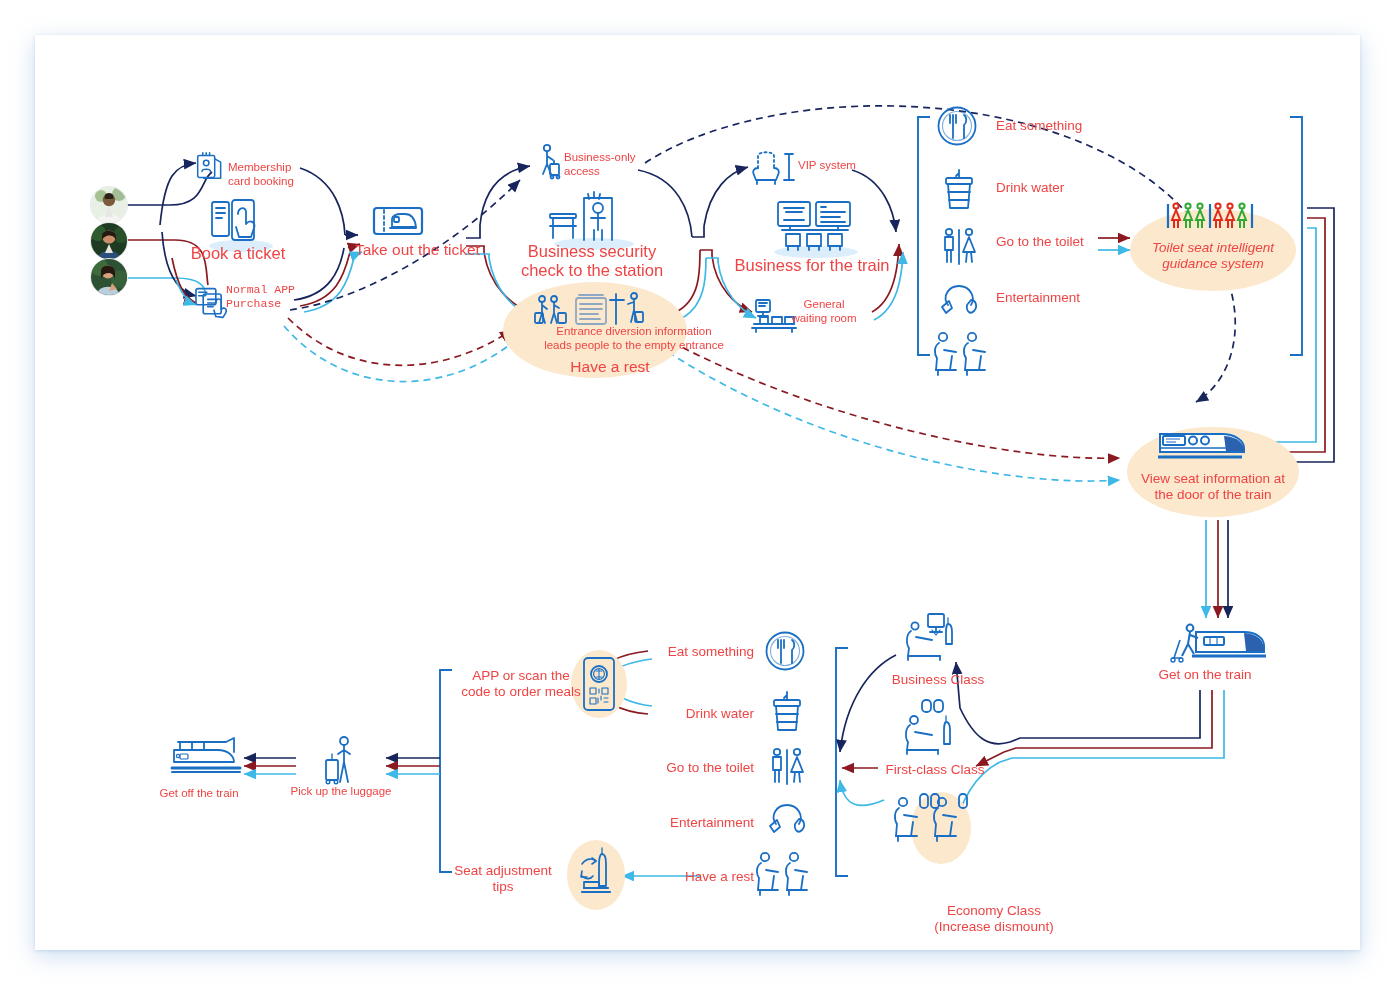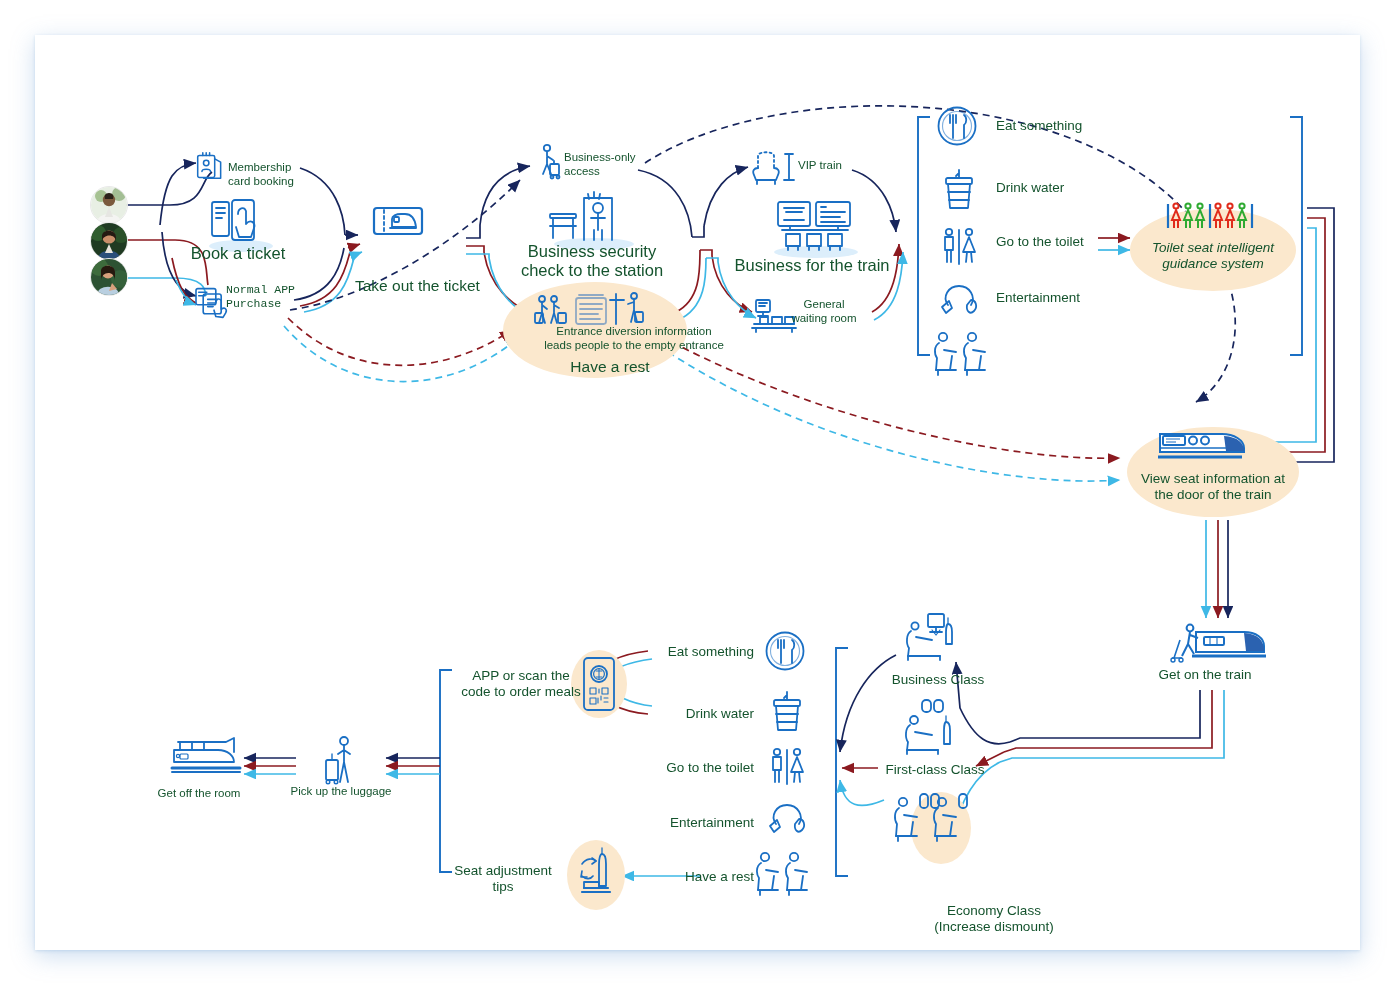--- a/index.html
+++ b/index.html
@@ -10,21 +10,21 @@
     overflow:hidden;
   }
   #stage{position:relative;width:1400px;height:990px;background:#ffffff;}
   #page{
     position:absolute;left:35px;top:35px;width:1325px;height:915px;
     background:#ffffff;
     box-shadow:0 6px 22px rgba(120,165,215,.38), 0 1px 3px rgba(120,165,215,.30);
   }
   #svgroot{position:absolute;left:0;top:0;width:1400px;height:990px;}
   .lbl{
-    position:absolute;color:#14532d;line-height:1.18;
+    position:absolute;color:#ef4444;line-height:1.18;
     font-family:"Liberation Sans", sans-serif;
     white-space:pre;
   }
   .ctr{text-align:center;transform:translateX(-50%);}
   .lft{text-align:left;}
   .rgt{text-align:right;transform:translateX(-100%);}
   .f11{font-size:11.5px;}
   .f13{font-size:13.5px;}
   .f15{font-size:15.5px;}
   .f16{font-size:16.5px;}
@@ -518,31 +518,31 @@
       <path d="M6,36 C6,25 28,25 28,36 Z" fill="#b9cfe0"></path>
       <path d="M21,24 L26,30 L18,32Z" fill="#d8a07c"></path>
     </svg>
   </div>
 
   <div class="lbl f11 lft" style="left:228px;top:161px;">Membership
 card booking</div>
   <div class="lbl f16 ctr" style="left:238px;top:244px;">Book a ticket</div>
   <div class="lbl f11 lft" style="left:226px;top:283px;font-family:Liberation Mono, monospace;">Normal APP
 Purchase</div>
-  <div class="lbl f15 lft" style="left:355px;top:241px;margin-top:36px;">Take out the ticket</div>
+  <div class="lbl f15 lft" style="left:355px;top:241px;">Take out the ticket</div>
 
   <div class="lbl f11 lft" style="left:564px;top:151px;">Business-only
 access</div>
   <div class="lbl f16 ctr" style="left:592px;top:242px;">Business security
 check to the station</div>
   <div class="lbl f11 ctr" style="left:594px;top:325px;margin-left:40px;">Entrance diversion information
 leads people to the empty entrance</div>
   <div class="lbl f15 ctr" style="left:610px;top:358px;">Have a rest</div>
 
-  <div class="lbl f11 lft" style="left:798px;top:159px;">VIP train</div>
+  <div class="lbl f11 lft" style="left:798px;top:159px;">VIP system</div>
   <div class="lbl f16 ctr" style="left:812px;top:256px;">Business for the train</div>
   <div class="lbl f11 ctr" style="left:824px;top:298px;">General
 waiting room</div>
 
   <div class="lbl f13 lft" style="left:996px;top:118px;">Eat something</div>
   <div class="lbl f13 lft" style="left:996px;top:180px;">Drink water</div>
   <div class="lbl f13 lft" style="left:996px;top:234px;">Go to the toilet</div>
   <div class="lbl f13 lft" style="left:996px;top:290px;">Entertainment</div>
 
   <div class="lbl f13 ctr" style="left:1213px;top:240px;font-style:italic;">Toilet seat intelligent
@@ -562,14 +562,14 @@
   <div class="lbl f13 rgt" style="left:754px;top:760px;">Go to the toilet</div>
   <div class="lbl f13 rgt" style="left:754px;top:815px;">Entertainment</div>
   <div class="lbl f13 rgt" style="left:754px;top:869px;">Have a rest</div>
 
   <div class="lbl f13 ctr" style="left:521px;top:668px;">APP or scan the
 code to order meals</div>
   <div class="lbl f13 ctr" style="left:503px;top:863px;">Seat adjustment
 tips</div>
 
   <div class="lbl f11 ctr" style="left:341px;top:785px;">Pick up the luggage</div>
-  <div class="lbl f11 ctr" style="left:199px;top:787px;">Get off the room</div>
+  <div class="lbl f11 ctr" style="left:199px;top:787px;">Get off the train</div>
 </div>
 
 </body></html>

